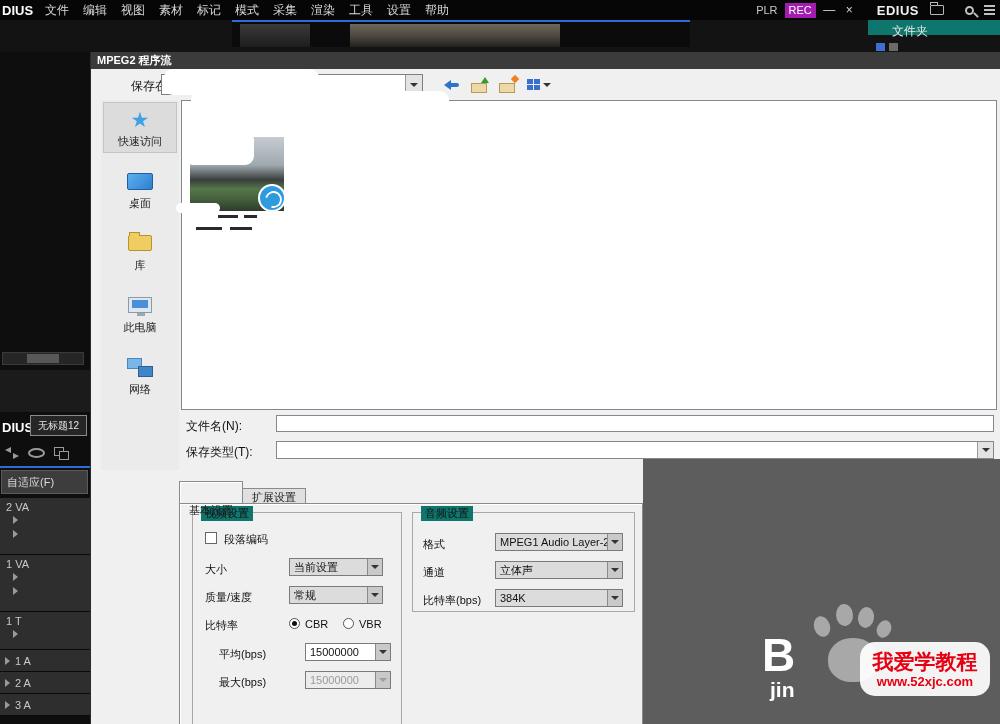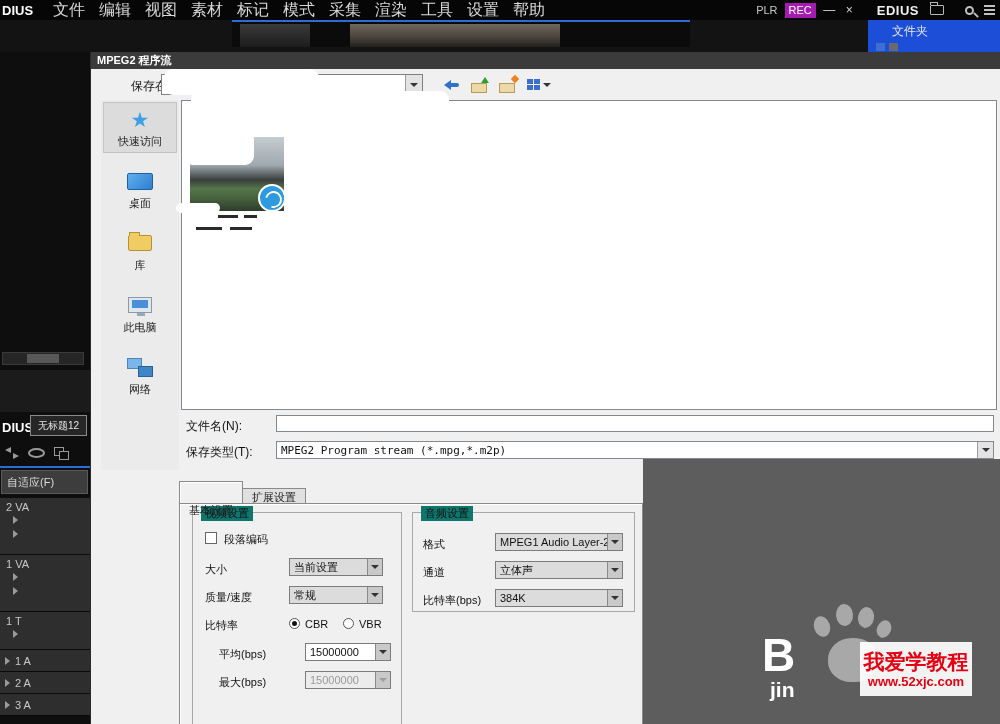--- a/index.html
+++ b/index.html
@@ -3,39 +3,39 @@
 <meta charset="utf-8">
 <style>
   *{margin:0;padding:0;box-sizing:border-box;}
   html,body{width:1000px;height:724px;background:#000;}
   body{font-family:"Liberation Sans","DejaVu Sans",sans-serif;font-size:12px;}
   .screen{position:relative;width:1000px;height:724px;background:#151515;overflow:hidden;}
 
   
   .menubar{position:absolute;left:0;top:0;width:1000px;height:20px;background:#060606;display:flex;align-items:center;color:#d8d8d8;z-index:6;}
   .logo{font-weight:bold;font-size:13px;color:#fff;padding-left:2px;}
-  .menu-items{display:flex;gap:14px;margin-left:20px;font-size:16px;white-space:nowrap;}
+  .menu-items{display:flex;gap:14px;margin-left:12px;font-size:12px;white-space:nowrap;}
   .mb-right{margin-left:auto;display:flex;align-items:center;gap:7px;padding-right:5px;}
   .plr{font-size:11px;color:#c8c8c8;}
   .rec{background:#a21caf;color:#fff;font-size:11px;padding:0 4px;line-height:15px;}
   .winbtn{color:#d6d6d6;font-size:12px;width:13px;text-align:center;}
   .brand{font-weight:bold;font-size:13px;color:#f0f0f0;letter-spacing:.5px;margin-left:14px;}
   .icon-folder-sm{width:14px;height:10px;border:1px solid #b8b8b8;border-radius:1px;position:relative;margin-left:4px;}
   .icon-folder-sm::before{content:"";position:absolute;left:-1px;top:-4px;width:6px;height:2px;border:1px solid #b8b8b8;border-bottom:none;}
   .icon-search{width:9px;height:9px;border:2px solid #c0c0c0;border-radius:50%;position:relative;margin-left:14px;}
   .icon-search::after{content:"";position:absolute;left:6px;top:6px;width:6px;height:2px;background:#c0c0c0;transform:rotate(45deg);}
   .icon-burger{display:flex;flex-direction:column;gap:2px;margin-left:3px;}
   .icon-burger i{display:block;width:11px;height:2px;background:#c0c0c0;}
 
   
   .subbar{position:absolute;left:0;top:20px;width:1000px;height:32px;background:#131313;z-index:5;}
   .preview{position:absolute;left:232px;top:0;width:458px;height:27px;background:#0b0b0b;border-top:2px solid #2d6cd8;}
   .preview .img{position:absolute;left:118px;top:2px;width:210px;height:23px;background:linear-gradient(180deg,#6e675c 0%,#4a453d 55%,#23211d 100%);}
   .preview .img2{position:absolute;left:8px;top:2px;width:70px;height:23px;background:linear-gradient(180deg,#3a3a3a,#1d1d1d);}
-  .rp-head{position:absolute;left:868px;top:0;width:132px;height:32px;background:#1d4ed8;color:#e8e8e8;}
+  .rp-head{position:absolute;left:868px;top:0;width:132px;height:15px;background:#0f766e;color:#e8e8e8;}
   .rp-tab{position:absolute;left:24px;top:3px;font-size:12px;}
   .rp-icons{position:absolute;left:8px;top:23px;display:flex;gap:4px;}
   .rp-icons i{width:9px;height:8px;background:#3c6fd0;display:block;}
   .rp-icons i+i{background:#6a6a6a;}
 
   
   .leftcol{position:absolute;left:0;top:52px;width:90px;height:672px;background:#0e0e0e;z-index:4;}
   .scrollbar{position:absolute;left:2px;top:300px;width:82px;height:13px;background:#262626;border:1px solid #3a3a3a;}
   .scroll-thumb{position:absolute;left:24px;top:1px;width:32px;height:9px;background:#585858;}
   .tl-panel{position:absolute;left:0;top:318px;width:90px;height:42px;background:#1b1b1b;}
@@ -134,21 +134,21 @@
   
   .wm-b{position:absolute;left:762px;top:628px;color:#fff;font-weight:bold;font-size:46px;z-index:9;}
   .wm-jin{position:absolute;left:770px;top:678px;color:#fff;font-weight:bold;font-size:21px;z-index:9;}
   .paw{position:absolute;left:812px;top:598px;width:84px;height:92px;z-index:9;}
   .paw i{position:absolute;background:#a8a8a8;border-radius:50%;display:block;}
   .paw .t1{left:2px;top:18px;width:16px;height:21px;transform:rotate(-18deg);}
   .paw .t2{left:24px;top:6px;width:17px;height:22px;transform:rotate(-4deg);}
   .paw .t3{left:46px;top:9px;width:16px;height:21px;transform:rotate(10deg);}
   .paw .t4{left:65px;top:22px;width:14px;height:18px;transform:rotate(24deg);}
   .paw .pad{left:16px;top:40px;width:50px;height:44px;border-radius:48% 48% 46% 46%;}
-  .wm-box{position:absolute;left:860px;top:642px;width:112px;height:54px;background:rgba(255,255,255,.93);z-index:10;display:flex;flex-direction:column;align-items:center;justify-content:center;}
+  .wm-box{position:absolute;left:860px;top:642px;width:130px;height:54px;background:rgba(255,255,255,.93);z-index:10;display:flex;flex-direction:column;align-items:center;justify-content:center;border-radius:15px;}
   .wm-title{color:#e60012;font-weight:bold;font-size:21px;line-height:24px;white-space:nowrap;}
   .wm-url{color:#e60012;font-size:13px;font-weight:bold;white-space:nowrap;}
 </style>
 </head>
 <body>
 
 <div class="screen">
 
   <div class="menubar">
     <span class="logo">DIUS</span>
@@ -333,21 +333,20 @@
       </div>
 
       <div class="censor" style="left:73px;top:0;width:155px;height:26px;"></div>
       <div class="censor" style="left:100px;top:22px;width:258px;height:25px;"></div>
 
       <span class="fname-label">文件名(N):</span>
       <input class="fname-input" type="text" value="" style="">
 
       <span class="ftype-label">保存类型(T):</span>
       <div class="ftype-combo">
-        <span>MPEG2 Program stream (*.mpg,*.m2p)</span>
         <span class="ftype-arrow">
             <span class="darr"></span>
           </span>
       </div>
 
       <div class="darkzone"></div>
 
       <div class="tabs">
         <span class="tab active">基本设置</span>
         <span class="tab">扩展设置</span>

